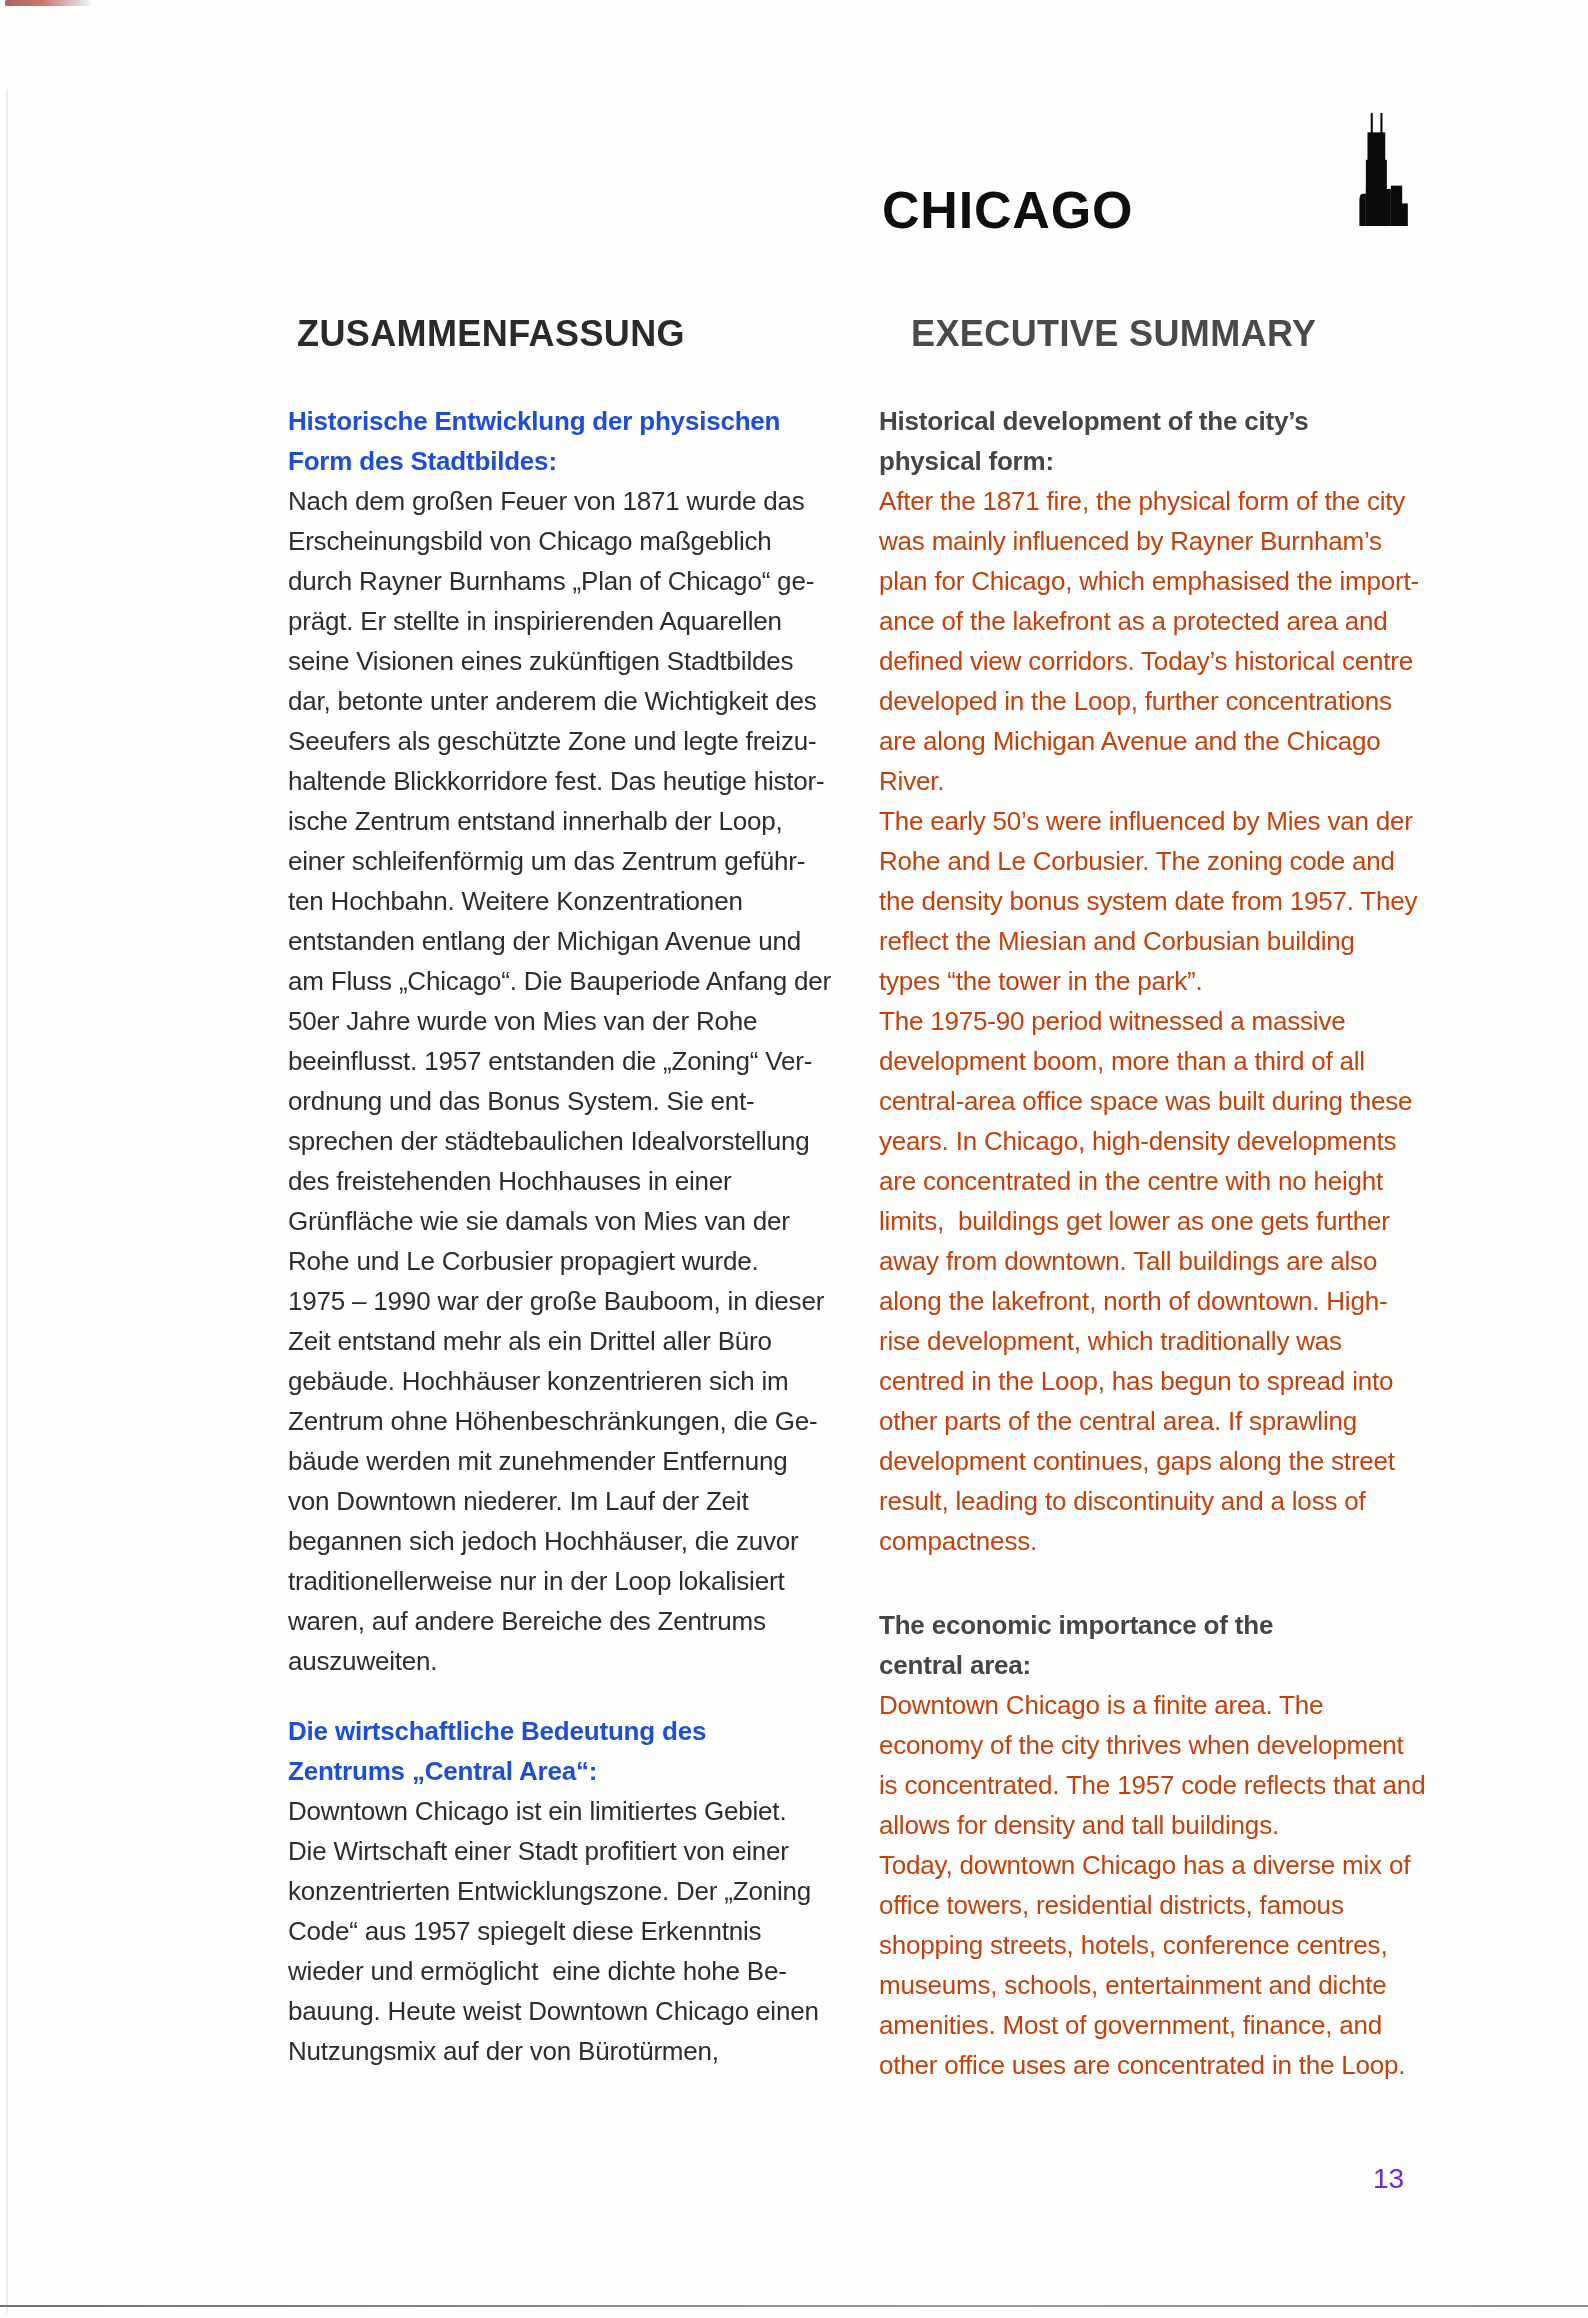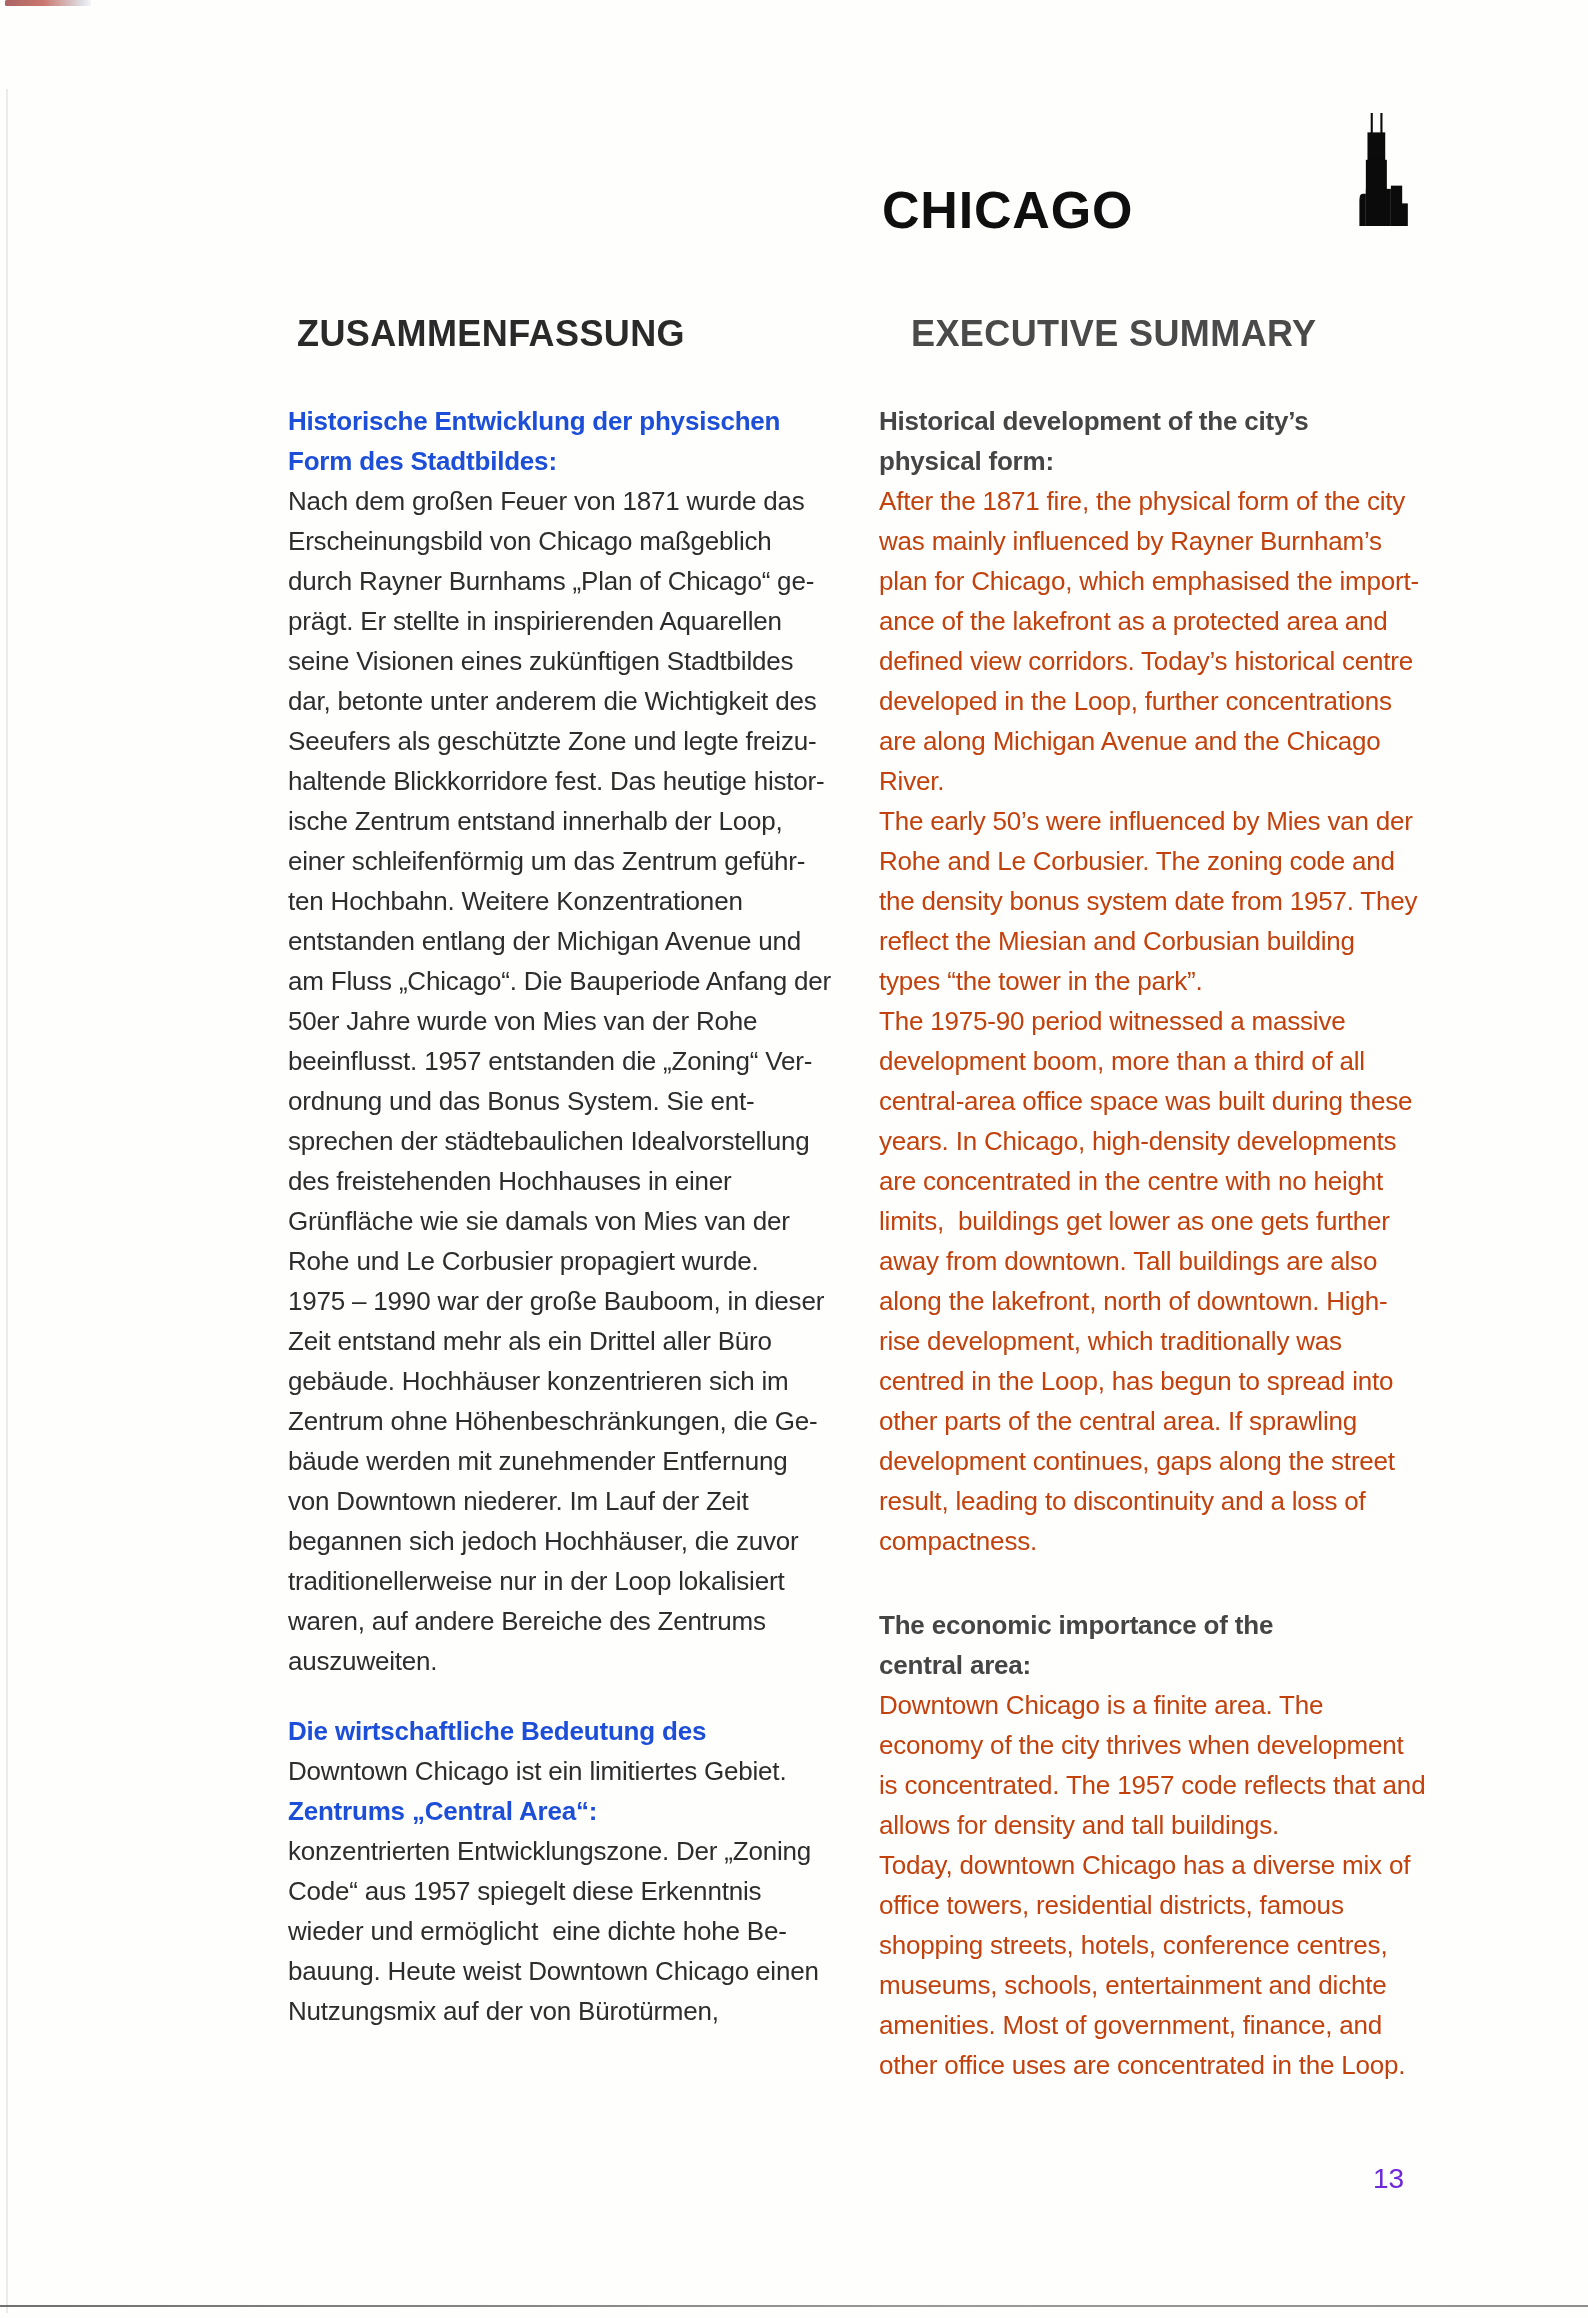--- a/index.html
+++ b/index.html
@@ -104,22 +104,23 @@
       <div class="line body">gebäude. Hochhäuser konzentrieren sich im</div>
       <div class="line body">Zentrum ohne Höhenbeschränkungen, die Ge-</div>
       <div class="line body">bäude werden mit zunehmender Entfernung</div>
       <div class="line body">von Downtown niederer. Im Lauf der Zeit</div>
       <div class="line body">begannen sich jedoch Hochhäuser, die zuvor</div>
       <div class="line body">traditionellerweise nur in der Loop lokalisiert</div>
       <div class="line body">waren, auf andere Bereiche des Zentrums</div>
       <div class="line body">auszuweiten.</div>
       <div class="spacer" style="height: 30px;"></div>
       <div class="line subheading">Die wirtschaftliche Bedeutung des</div>
+      <div class="line subheading">Zentrums „Central Area“:</div>
       <div class="line body">Downtown Chicago ist ein limitiertes Gebiet.</div>
-      <div class="line subheading">Zentrums „Central Area“:</div>
+      <div class="line body">Die Wirtschaft einer Stadt profitiert von einer</div>
       <div class="line body">konzentrierten Entwicklungszone. Der „Zoning</div>
       <div class="line body">Code“ aus 1957 spiegelt diese Erkenntnis</div>
       <div class="line body">wieder und ermöglicht  eine dichte hohe Be-</div>
       <div class="line body">bauung. Heute weist Downtown Chicago einen</div>
       <div class="line body">Nutzungsmix auf der von Bürotürmen,</div>
     </div>
   <div class="col en">
       <div class="line subheading">Historical development of the city’s</div>
       <div class="line subheading">physical form:</div>
       <div class="line body">After the 1871 fire, the physical form of the city</div>

